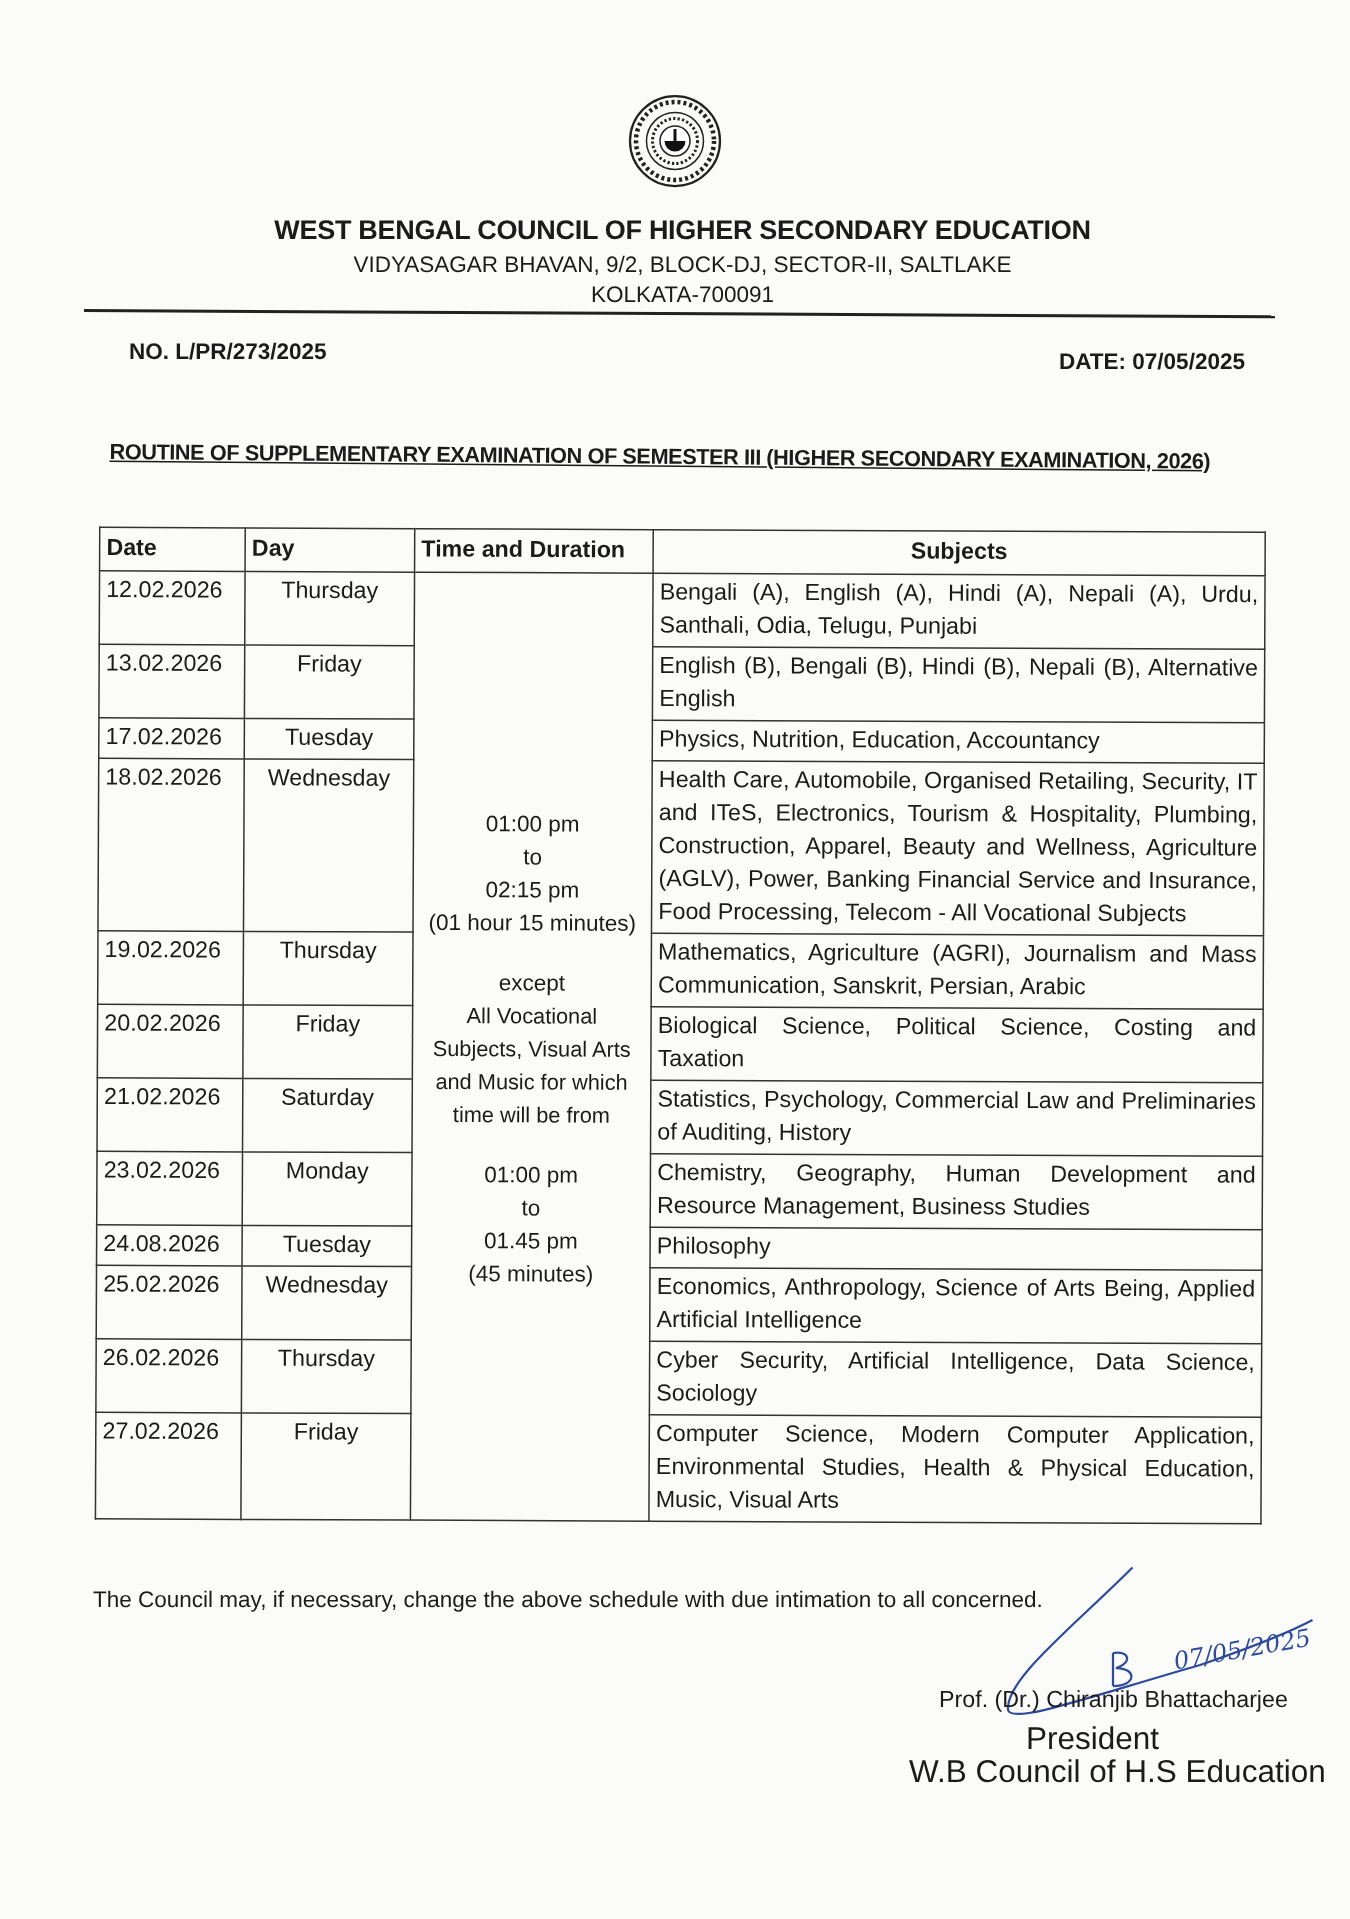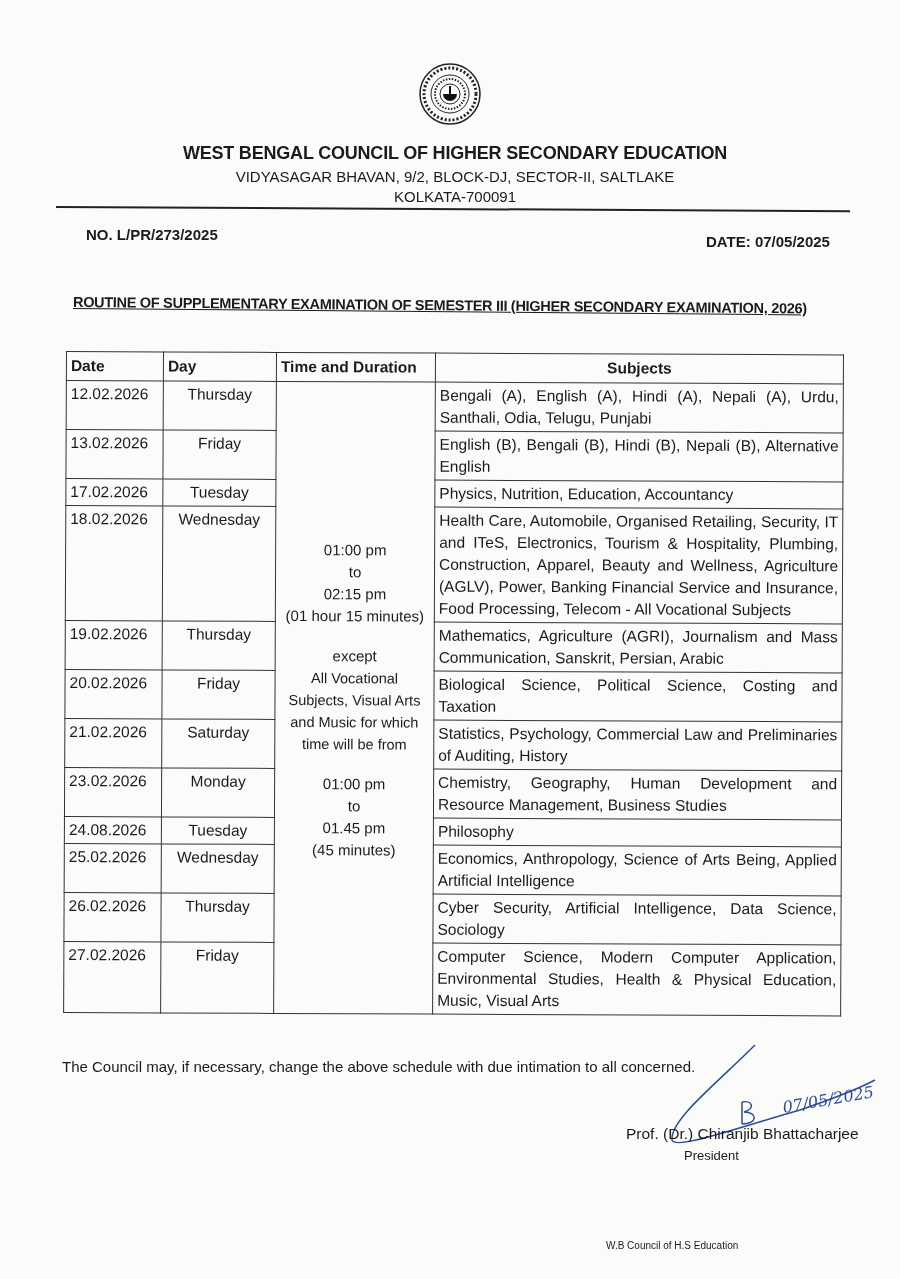--- a/index.html
+++ b/index.html
@@ -60,24 +60,24 @@
   .time-block .gap { height: 18px; }
   .time-block .small { font-size: 14.5px; }
   .bold { font-weight: normal; }
   .footer-note {
     position: absolute; left: 62px; top: 1042px; font-size: 15px; margin-top: 16px;
   }
   .sign-name {
     position: absolute; left: 626px; top: 1125px; font-size: 15.5px;
   }
   .sign-title {
-    position: absolute; left: 684px; top: 1148px; font-size: 13px;
+    position: absolute; left: 684px; top: 1148px; font-size: 21px;
   }
   .sign-org {
-    position: absolute; left: 606px; top: 1240px; font-size: 10px;
+    position: absolute; left: 606px; top: 1170px; font-size: 21px;
   }
   .signature {
     position: absolute; left: 660px; top: 1040px; width: 230px; height: 110px;
   }
   .sig-date {
     position: absolute; left: 782px; top: 1090px; font-family: "DejaVu Serif", serif;
     font-size: 16px; color: #2d4b9a; transform: rotate(-10deg); font-style: italic;
   }
 </style>
 </head>

